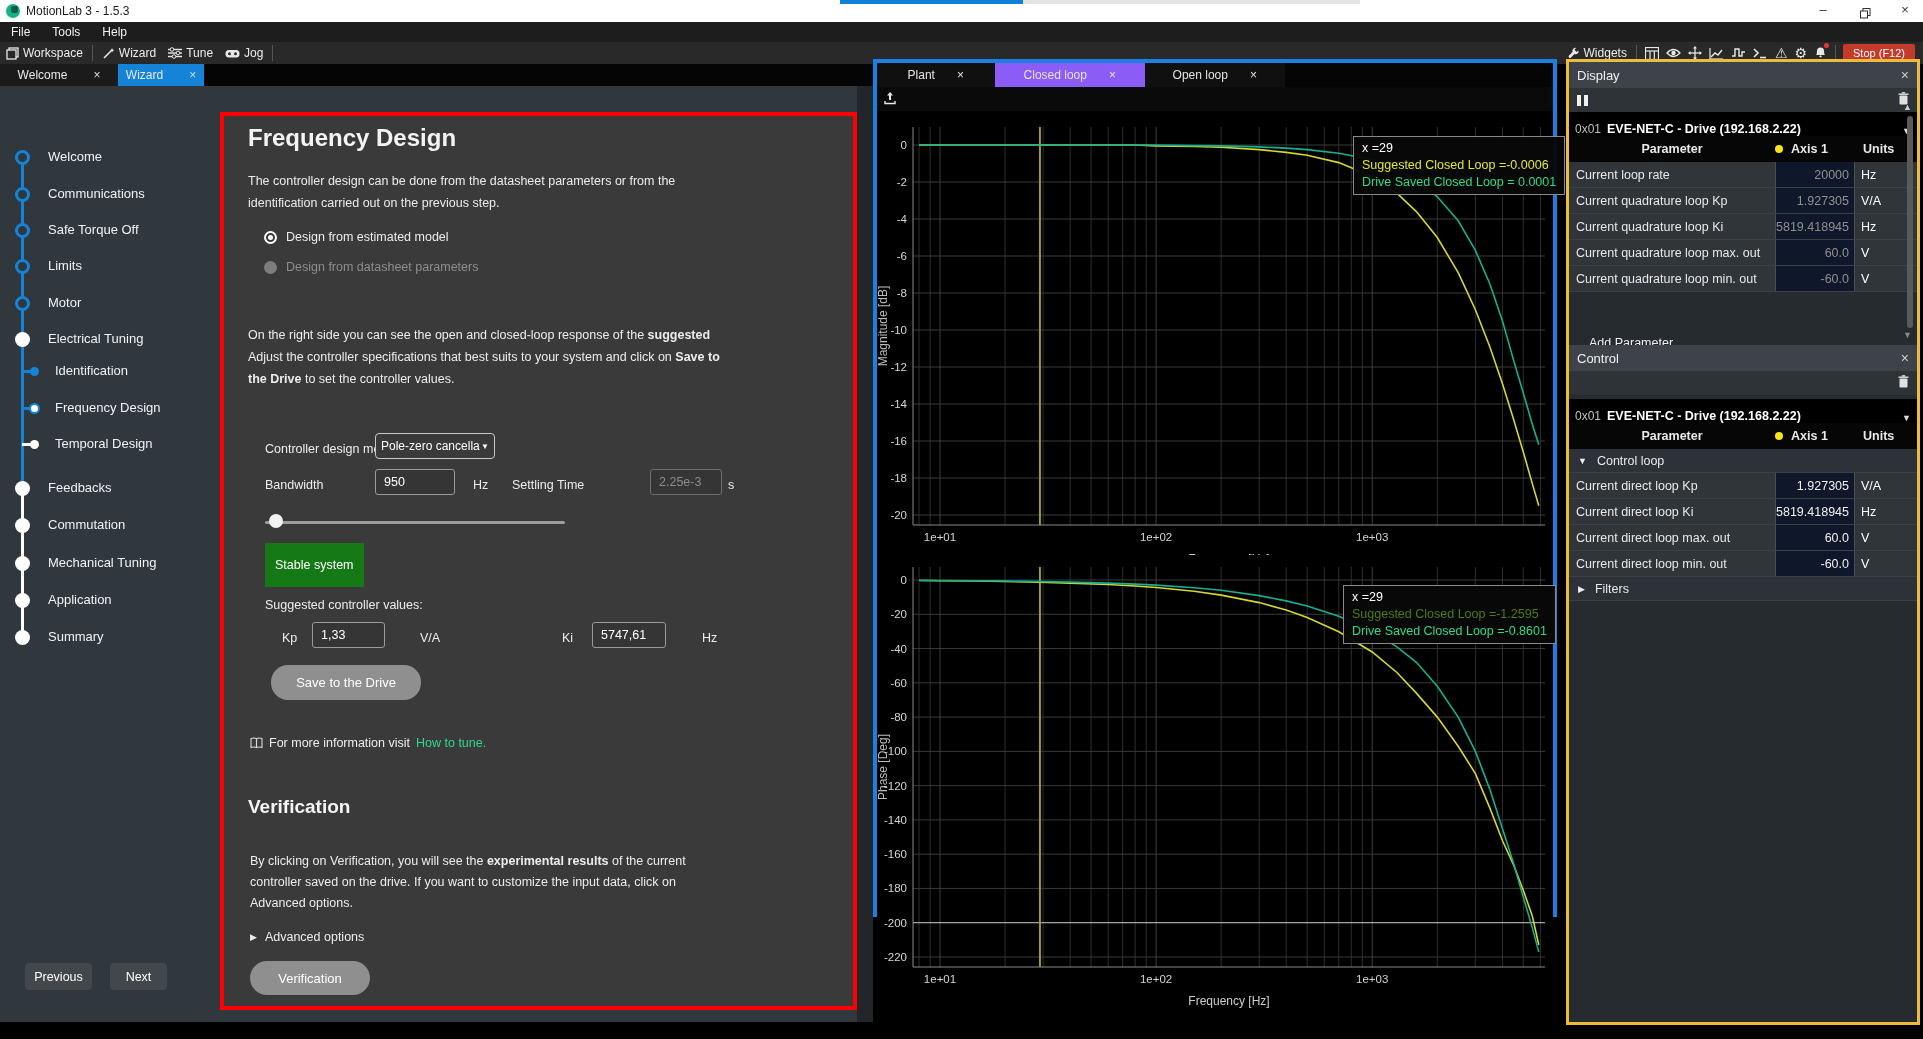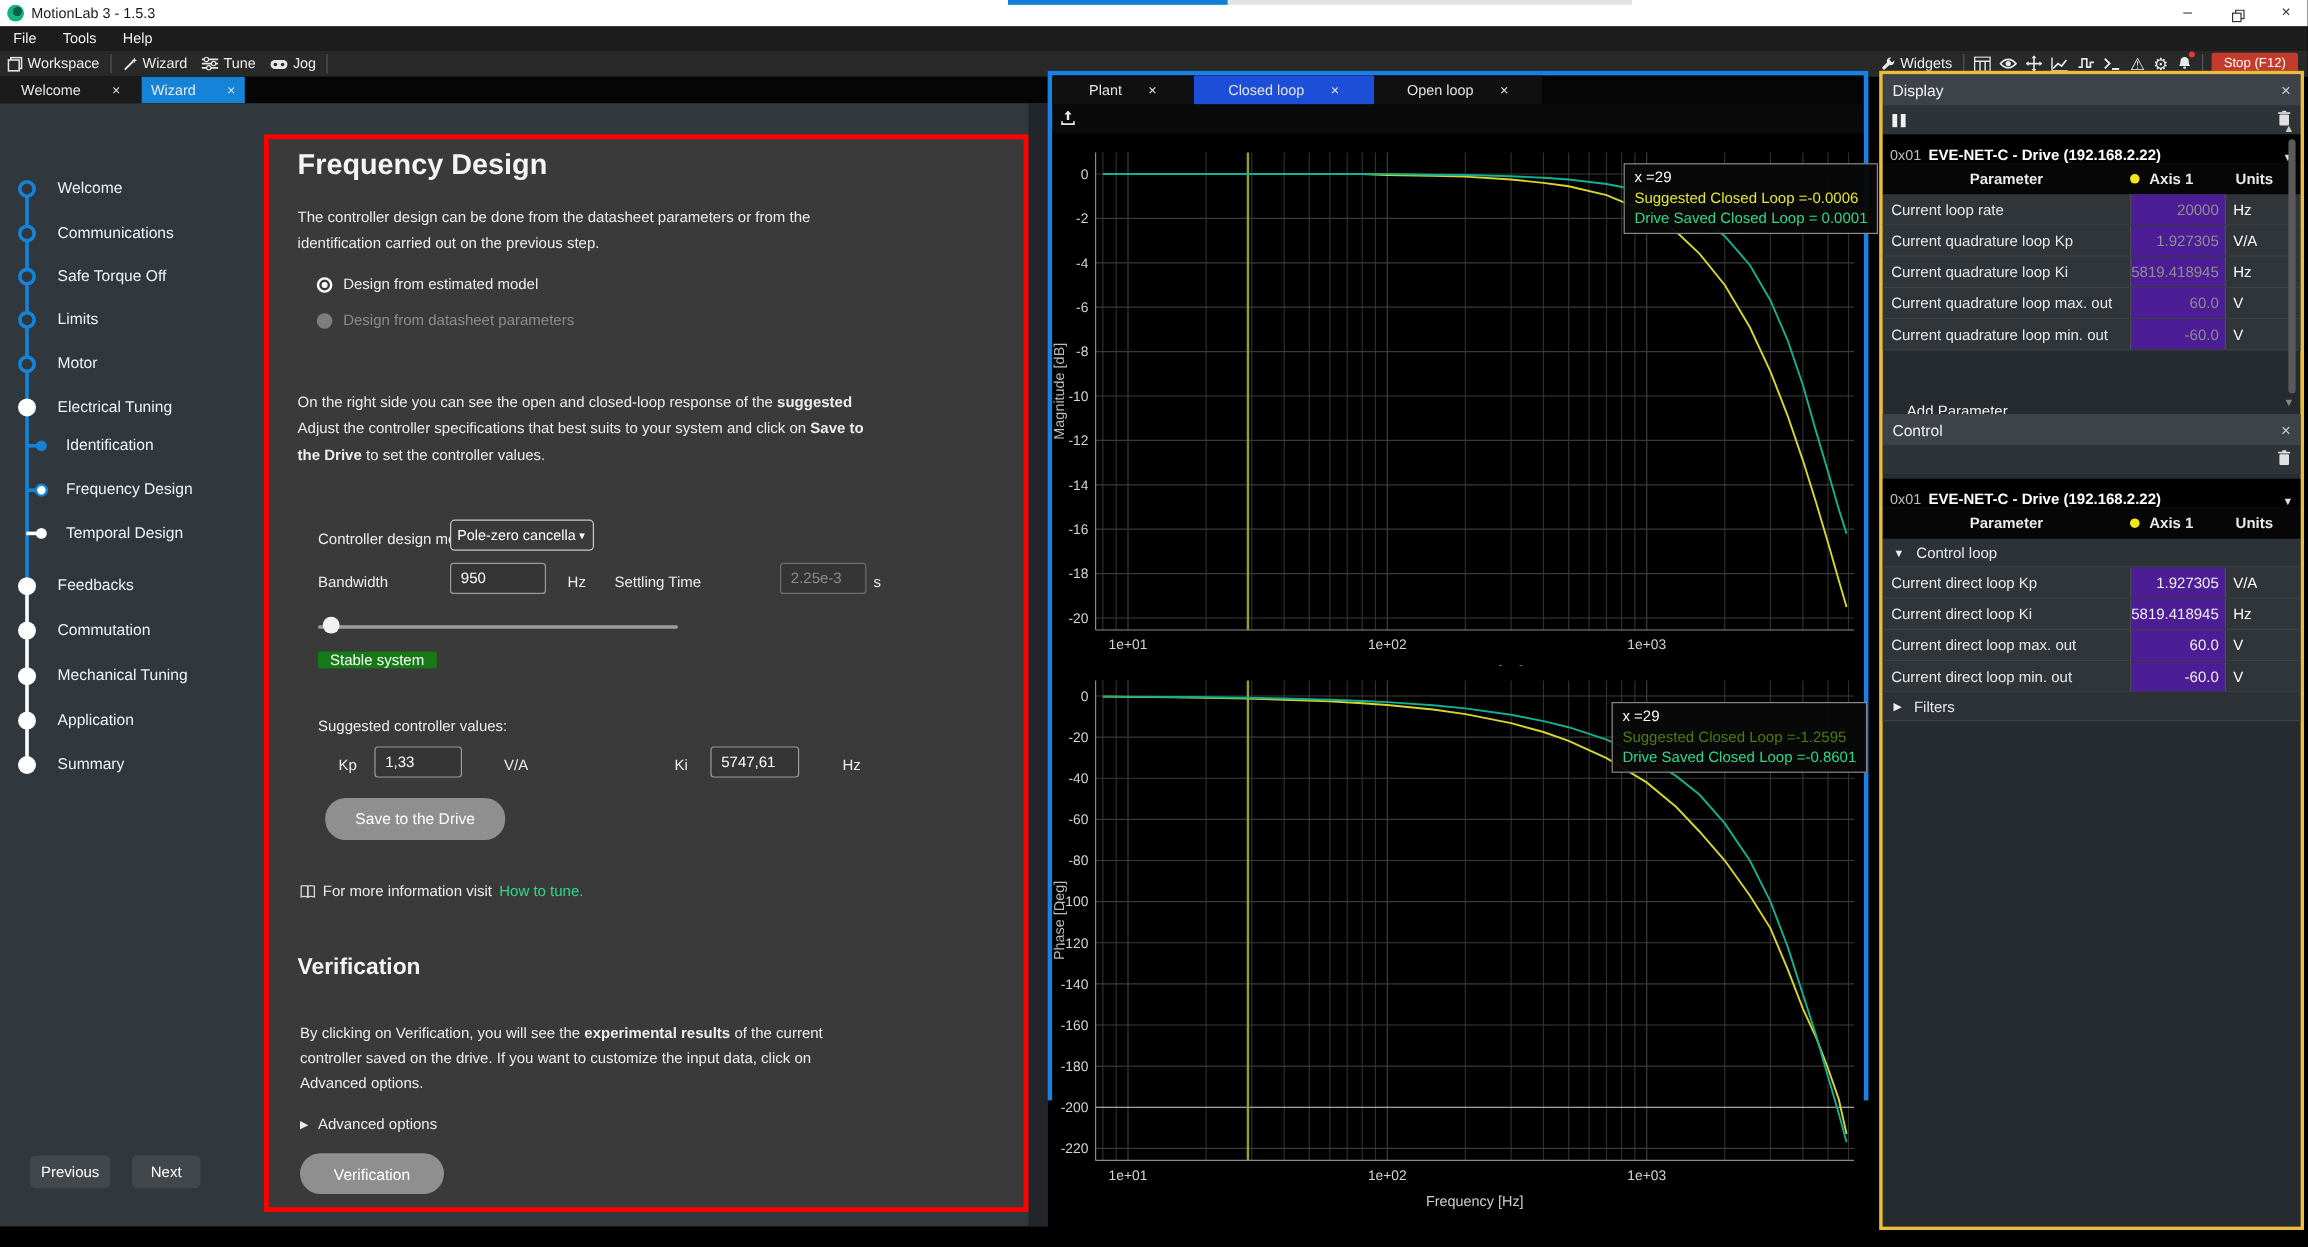--- a/index.html
+++ b/index.html
@@ -72,21 +72,21 @@
   .fp-input { position:absolute; height:26px; background:#353535; border:1px solid #9a9a9a;
     border-radius:3px; color:#fff; font-size:12.5px; display:flex; align-items:center; padding:0 8px; }
   .fp-label { position:absolute; font-size:12.5px; }
   #bw-label { left:41px; top:362px; } #bw-input { left:151px; top:353px; width:80px; }
   #bw-unit { left:249px; top:362px; }
   #st-label { left:288px; top:362px; }
   #st-input { left:426px; top:353px; width:72px; color:#8d8d8d; border-color:#6e6e6e; }
   #st-unit { left:504px; top:362px; }
   #slider-track { position:absolute; left:41px; top:405px; width:300px; height:3px; background:#9d9d9d; border-radius:2px; }
   #slider-handle { position:absolute; left:45px; top:398px; width:14px; height:14px; border-radius:50%; background:#f2f2f2; }
-  #stable-badge { position:absolute; left:41px; top:427px; padding:0 10px; color:#fff; font-size:12.5px; }
+  #stable-badge { position:absolute; left:41px; top:427px; padding:15px 10px; color:#fff; font-size:12.5px; }
   #suggested-label { position:absolute; left:41px; top:482px; font-size:12.5px; }
   #kp-label { left:58px; top:515px; } #kp-input { left:88px; top:506px; width:73px; }
   #kp-unit { left:196px; top:515px; }
   #ki-label { left:338px; top:515px; } #ki-input { left:368px; top:506px; width:74px; }
   #ki-unit { left:478px; top:515px; }
   #save-btn { position:absolute; left:47px; top:549px; width:150px; height:35px; background:#8f8f8f;
     border-radius:17px; color:#fff; font-size:13px; display:flex; align-items:center; justify-content:center; }
   #info-line { position:absolute; left:26px; top:620px; font-size:12.5px; display:flex; align-items:center; gap:6px; }
   #vf-heading { position:absolute; left:24px; top:680px; font-size:19px; font-weight:bold; color:#f4f4f4; }
   #vf-body { position:absolute; left:26px; top:735px; font-size:12.5px; line-height:21px; width:480px; }
@@ -124,21 +124,21 @@
   .rp-device .dev-name { color:#fff; font-weight:bold; font-size:12.5px; }
   .rp-device .caret { margin-left:auto; color:#ddd; font-size:9px; }
   .rp-thead { position:relative; height:26px; background:#060606; display:flex; align-items:center; font-weight:bold; }
   .rp-thead .c-param { width:206px; text-align:center; }
   .rp-thead .dot { width:8px; height:8px; border-radius:50%; margin-right:8px; }
   .rp-thead .c-axis { width:60px; } .rp-thead .c-units { margin-left:12px; }
   .rp-row { position:relative; height:26px; display:flex; align-items:stretch; background:#30353a;
     border-bottom:1px solid #3c4146; }
   .rp-row .cell-param { width:206px; display:flex; align-items:center; padding-left:7px; color:#e8e8e8; }
   .rp-row .cell-value { width:80px; display:flex; align-items:center; justify-content:flex-end;
-    padding-right:5px; background:#4c1d95; border-left:1px solid #4a4f54; border-right:1px solid #4a4f54; }
+    padding-right:5px; background:#0f172a; border-left:1px solid #4a4f54; border-right:1px solid #4a4f54; }
   .rp-row .cell-units { flex:1; display:flex; align-items:center; padding-left:6px; color:#fff; }
   .rp-group { position:relative; height:24px; display:flex; align-items:center; gap:10px;
     padding-left:9px; background:#2c3237; border-bottom:1px solid #3c4146; }
   .rp-group .g-caret { font-size:9px; color:#eee; }
   .pause-ico { display:flex; gap:3px; } .pause-ico span { width:4px; height:11px; background:#f0f0f0; }
   .rp-add { position:absolute; left:20px; font-size:12.5px; color:#eee; }
   #rp-scroll-thumb { position:absolute; left:338px; top:54px; width:6px; height:212px; background:#5a5a5a; border-radius:3px; }
   #rp-scroll-up { position:absolute; left:334px; top:40px; color:#ccc; font-size:9px; }
   #rp-scroll-down { position:absolute; left:334px; top:268px; color:#888; font-size:9px; }
 </style>
@@ -374,21 +374,21 @@
   </div>
   <div id="verify-btn">Verification</div>
 </div>
 
 <div id="chart-panel">
   <div id="chart-tabs">
       <div class="chart-tab" style="width: 117.5px; background: rgb(16, 16, 16);">
         <span>Plant</span>
         <span class="tab-x">×</span>
       </div>
-      <div class="chart-tab" style="width: 150.5px; background: #1d4ed8;">
+      <div class="chart-tab" style="width: 150.5px; background: #8b5cf6;">
         <span>Closed loop</span>
         <span class="tab-x">×</span>
       </div>
       <div class="chart-tab" style="width: 139.5px; background: rgb(16, 16, 16);">
         <span>Open loop</span>
         <span class="tab-x">×</span>
       </div>
     </div>
   <div id="chart-toolbar">
     <svg id="export-icon" width="14" height="14" viewBox="0 0 14 14">

